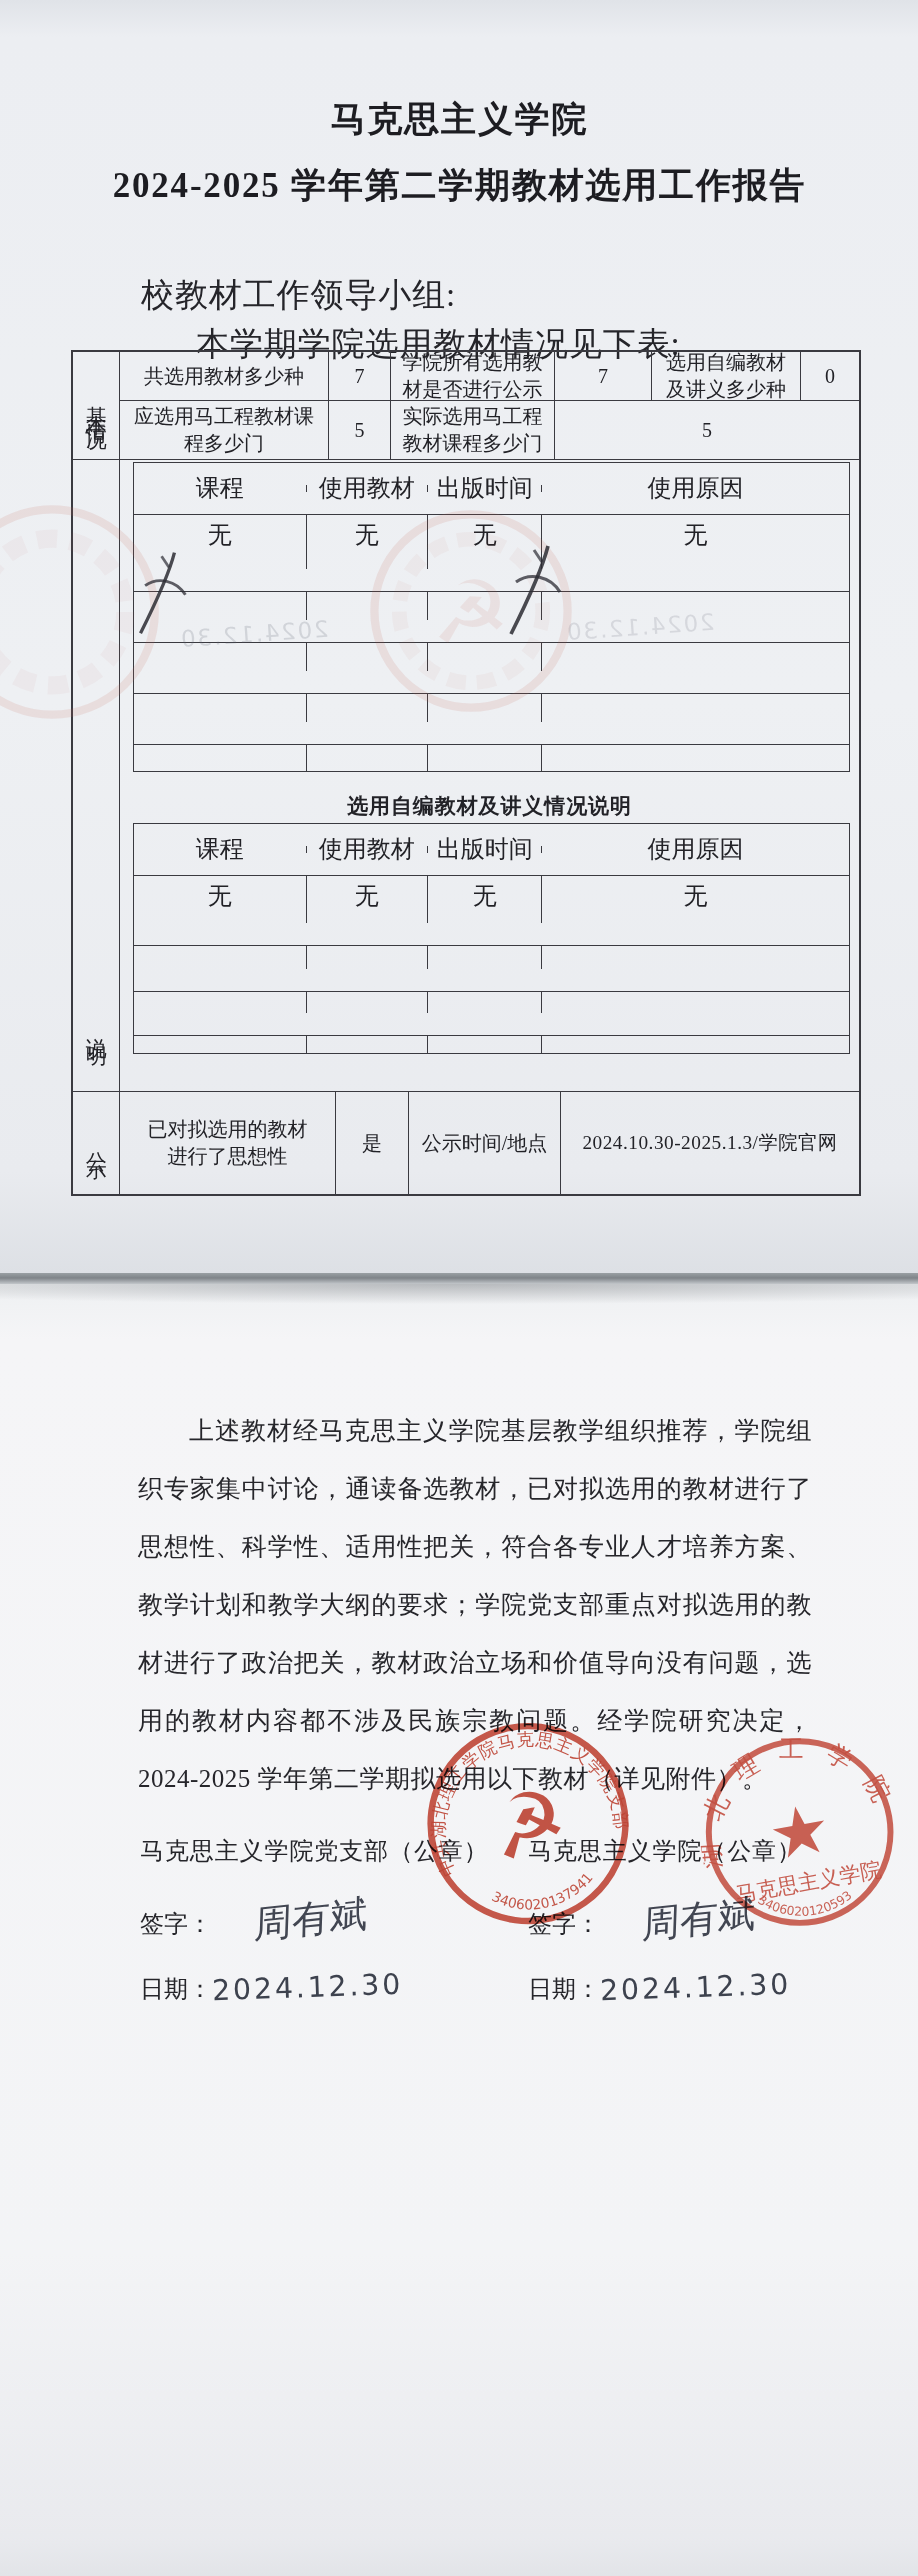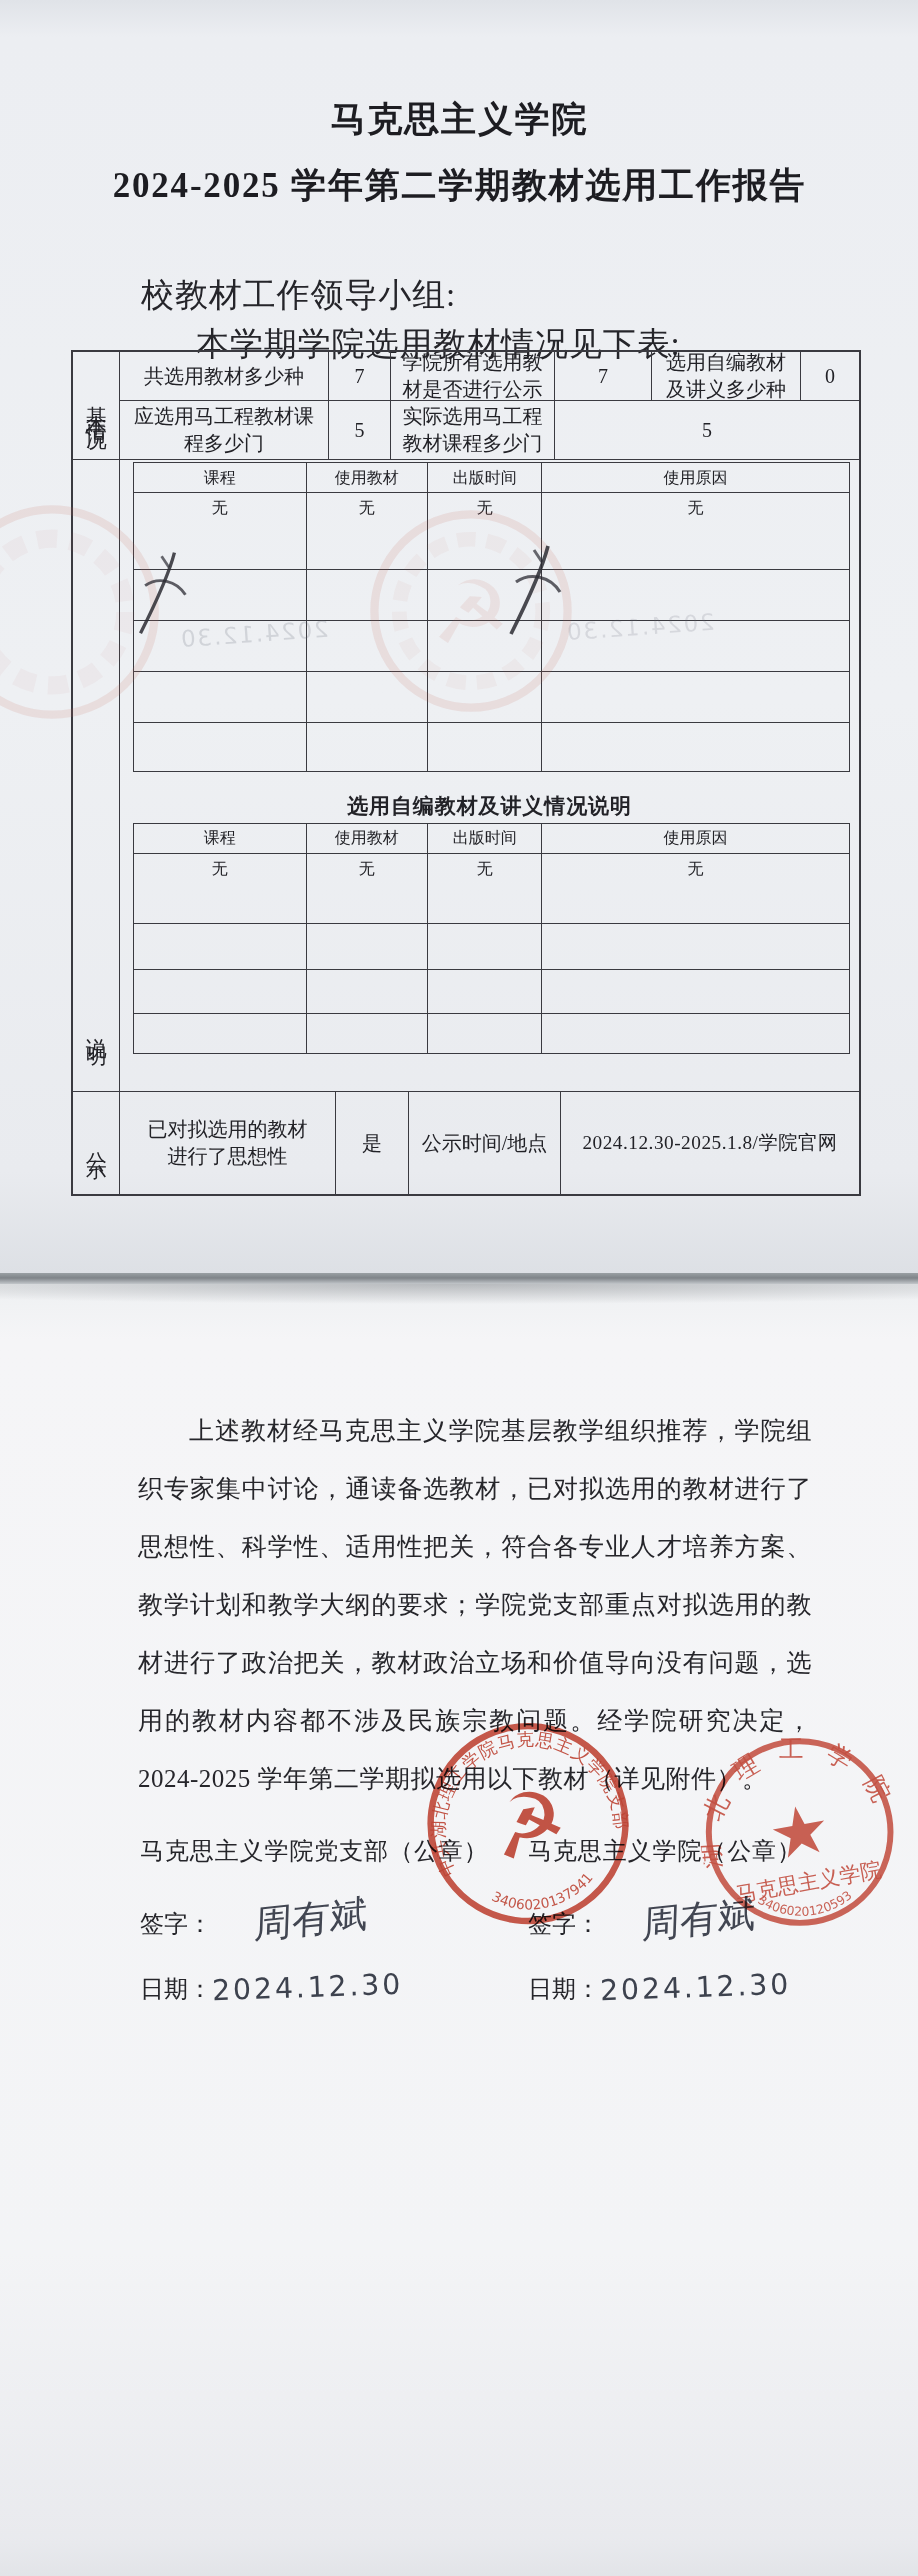--- a/index.html
+++ b/index.html
@@ -36,21 +36,21 @@
   .vtext{writing-mode:vertical-lr;text-orientation:upright;letter-spacing:8.3px;font-size:21px;}
   .basicLabel{grid-row:1/3;}
   .notesLabel{justify-content:flex-end;padding-bottom:53px;}
   .notesContent{display:block;padding:0;text-align:initial;}
   .secTitle{height:29px;line-height:29px;text-align:center;font-weight:bold;font-size:21px;letter-spacing:0.9px;margin-top:1.8px;}
   
   .itbl{margin:1.8px 9.2px 0 13px;border:1.8px solid #3a3a40;display:grid;
         grid-template-columns:24% 17% 16% 43%;}
   .it1{grid-template-rows:29px 77px 51px 51px 51px 49px;}
   .it2{grid-template-rows:29px 70px 46px 44px 40px;}
-  .itbl .c{border-left:1.4px solid #3a3a40;border-top:1.4px solid #3a3a40;font-size:16px;}
+  .itbl .c{border-left:1.4px solid #3a3a40;border-top:1.4px solid #3a3a40;font-size:24px;margin-top:22px;}
   .itbl .c.hc{border-top:none;font-weight:500;}
   .itbl .c.first{border-left:none;}
   .itbl .c.val{align-items:flex-start;padding-top:4.6px;}
   .gap20{height:18.4px;}
   .timeval{font-size:19.3px;letter-spacing:0.5px;}
   
   .ghost{position:absolute;pointer-events:none;}
   .ghostDate{font-family:"DejaVu Sans",sans-serif;font-size:23px;color:rgba(95,100,115,.20);
              transform:scaleX(-1) rotate(4deg);letter-spacing:1.8px;}
   
@@ -151,21 +151,21 @@
         </div>
       </div>
 
       <div class="sec secC">
         <div class="c first vcell">
             <span class="vtext">公示</span>
           </div>
         <div class="c" style="padding:1.8px 22px;">已对拟选用的教材进行了思想性</div>
         <div class="c">是</div>
         <div class="c">公示时间/地点</div>
-        <div class="c timeval">2024.12.30-2025.1.8/学院官网</div>
+        <div class="c timeval">2024.10.30-2025.1.3/学院官网</div>
       </div>
     </div>
 
     <div class="ghost" style="left:-69px;top:491px;">
       <svg width="243" height="243" viewBox="0 0 265 265">
         <circle cx="132" cy="132" r="112" fill="none" stroke="#c86a5c" stroke-width="9" opacity="0.14"></circle>
         <circle cx="132" cy="132" r="80" fill="none" stroke="#c86a5c" stroke-width="20" opacity="0.05" stroke-dasharray="22 14"></circle>
       </svg>
     </div>
     <div class="ghost" style="left:356px;top:496px;">

